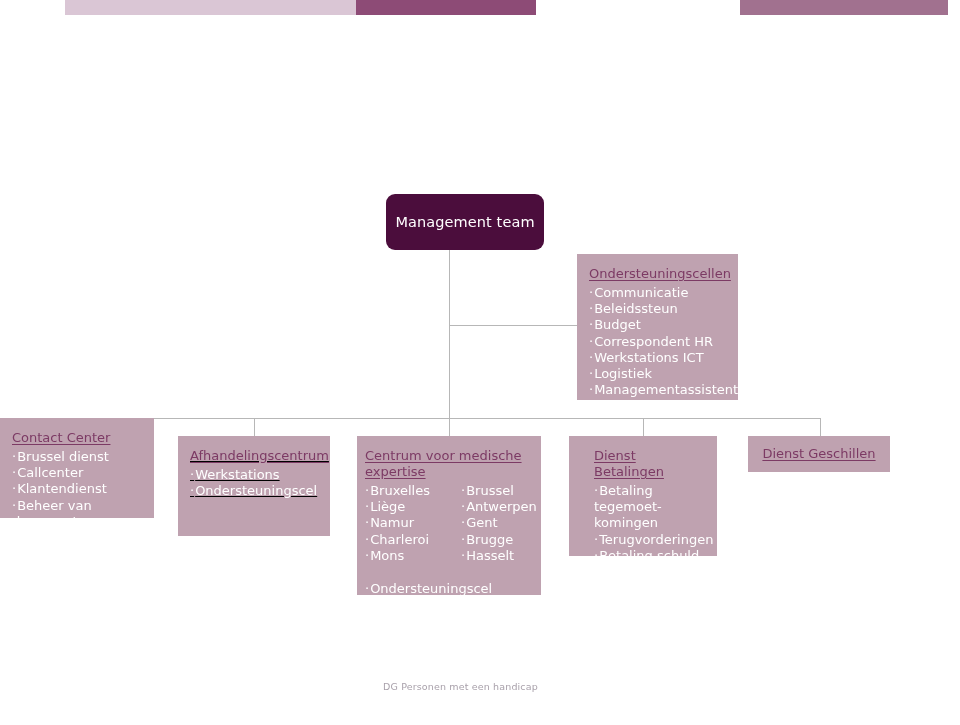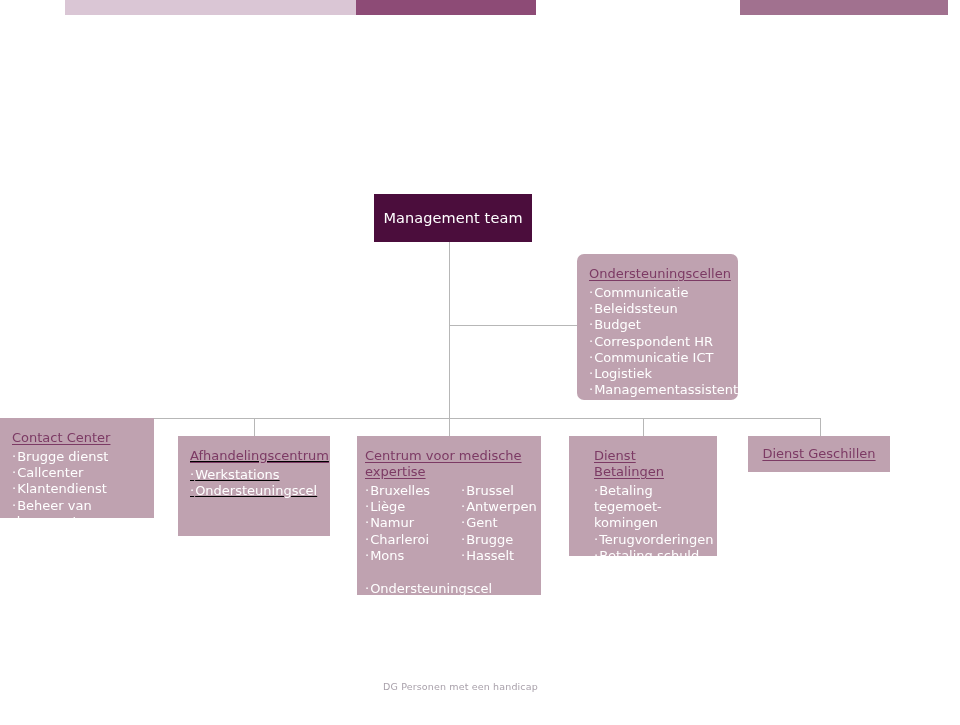--- a/index.html
+++ b/index.html
@@ -130,41 +130,41 @@
 <div class="line hline" style="left:449px; top:325px; width:128px;"></div>
 
 <div class="line hline" style="left:78px; top:418px; width:742px;"></div>
 
 <div class="line vline" style="left:78px; top:418px; height:18px;"></div>
 <div class="line vline" style="left:254px; top:418px; height:18px;"></div>
 <div class="line vline" style="left:449px; top:418px; height:18px;"></div>
 <div class="line vline" style="left:643px; top:418px; height:18px;"></div>
 <div class="line vline" style="left:820px; top:418px; height:18px;"></div>
 
-<div class="box box-root" style="left:374px; top:194px; width:158px; height:48px;">
+<div class="box box-root" style="left:386px; top:194px; width:158px; height:56px;border-radius:9px;">
   <span class="root-label">Management team</span>
 </div>
 
-<div class="box box-inner" style="left:577px; top:254px; width:161px; height:146px;border-radius:7px;">
+<div class="box box-inner" style="left:577px; top:254px; width:161px; height:146px;">
   <div class="box-heading">Ondersteuningscellen</div>
   <ul class="item-list">
     <li>Communicatie</li>
     <li>Beleidssteun</li>
     <li>Budget</li>
     <li>Correspondent HR</li>
-    <li>Communicatie ICT</li>
+    <li>Werkstations ICT</li>
     <li>Logistiek</li>
     <li>Managementassistenten</li>
   </ul>
 </div>
 
 <div class="box box-inner" style="left:0px; top:418px; width:154px; height:100px;">
   <div class="box-heading">Contact Center</div>
   <ul class="item-list">
-    <li>Brugge dienst</li>
+    <li>Brussel dienst</li>
     <li>Callcenter</li>
     <li>Klantendienst</li>
     <li>Beheer van documenten</li>
   </ul>
 </div>
 
 <div class="box box-inner" style="left:178px; top:436px; width:152px; height:100px;text-decoration:underline;">
   <div class="box-heading">Afhandelingscentrum</div>
   <ul class="item-list">
     <li>Werkstations</li>

